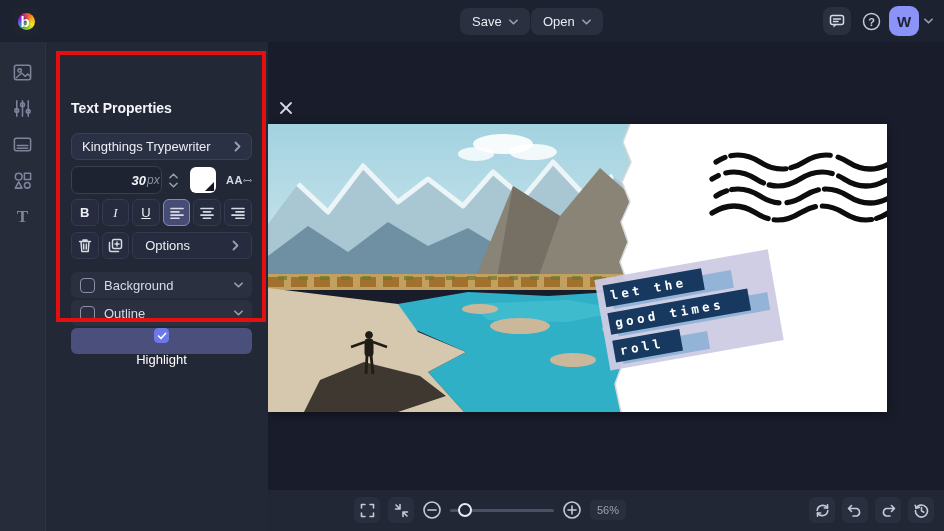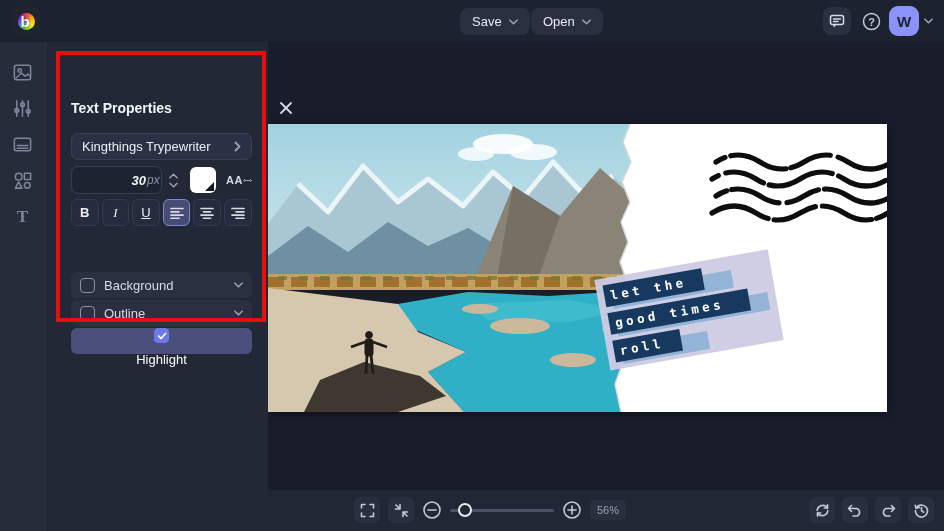--- a/index.html
+++ b/index.html
@@ -223,20 +223,44 @@
     <div class="sq-btn">
       <svg class="align-ic" width="14" height="12" viewBox="0 0 14 12">
         <line x1="1" y1="1.5" x2="13" y2="1.5"></line>
           <line x1="5" y1="4.8" x2="13" y2="4.8"></line>
         <line x1="1" y1="8.1" x2="13" y2="8.1"></line>
           <line x1="5" y1="11.4" x2="13" y2="11.4"></line>
       </svg>
     </div>
   </div>
 
+  <div class="action-row">
+    <div class="sq-btn">
+      <svg width="14" height="15" viewBox="0 0 14 15">
+        <path class="ic-stroke" d="M1.5 3.5 H12.5 M5 3.5 V2 H9 V3.5 M3 3.5 L3.8 13.5 H10.2 L11 3.5"></path>
+        <line class="ic-stroke" x1="5.6" y1="6" x2="5.8" y2="11"></line>
+          <line class="ic-stroke" x1="8.4" y1="6" x2="8.2" y2="11"></line>
+      </svg>
+    </div>
+    <div class="sq-btn">
+      <svg width="15" height="15" viewBox="0 0 15 15">
+        <rect class="ic-stroke" x="4.5" y="1.5" width="9" height="9" rx="1.5"></rect>
+        <path class="ic-stroke" d="M10.5 13.5 H3 A1.5 1.5 0 0 1 1.5 12 V4.5"></path>
+        <line class="ic-stroke" x1="9" y1="4" x2="9" y2="8"></line>
+          <line class="ic-stroke" x1="7" y1="6" x2="11" y2="6"></line>
+      </svg>
+    </div>
+    <div class="options-btn">
+      <span>Options</span>
+      <span class="spacer"></span>
+      <svg class="chevr" width="7" height="11" viewBox="0 0 7 11">
+          <polyline points="1.5,1.5 5.5,5.5 1.5,9.5"></polyline>
+        </svg>
+    </div>
+  </div>
 
   <div class="toggle-row" style="top:230px;">
     <div class="cbox"></div>
     <span class="toggle-label">Background</span>
     <svg class="chev" viewBox="0 0 10 6">
         <polyline points="1,1 5,5 9,1"></polyline>
       </svg>
   </div>
   <div class="toggle-row" style="top:258px;">
     <div class="cbox"></div>

